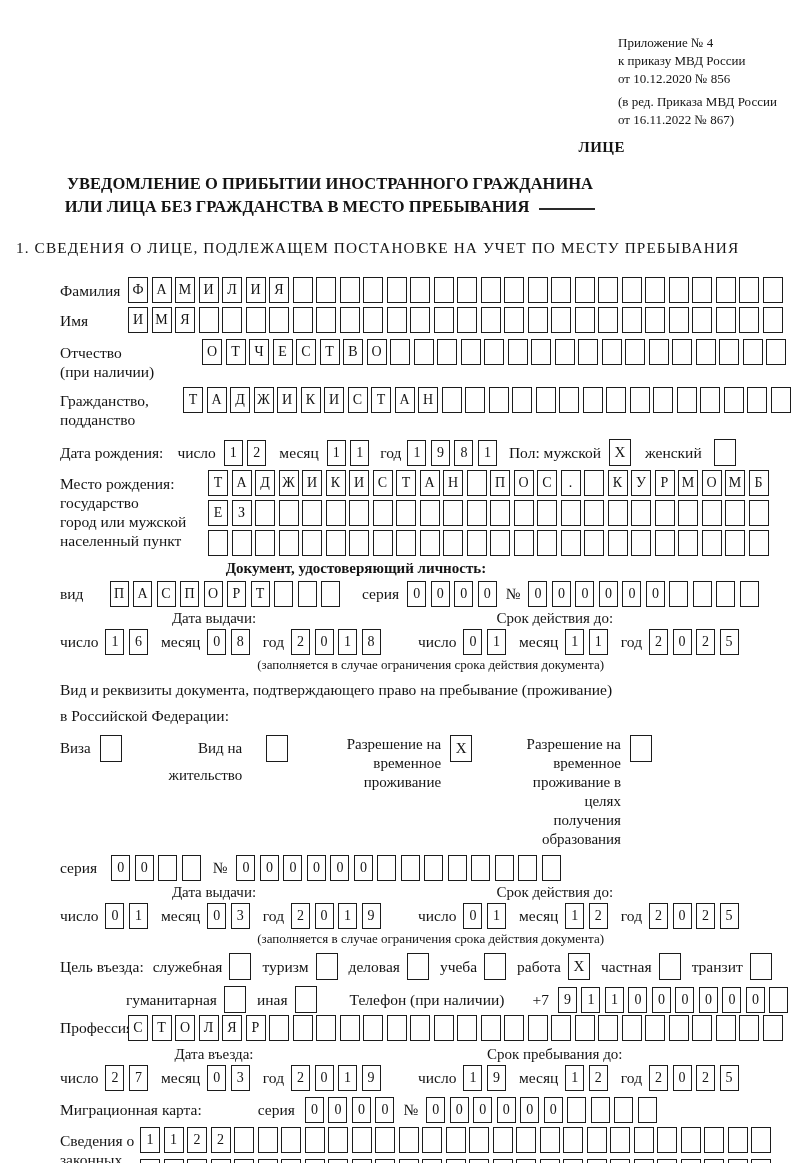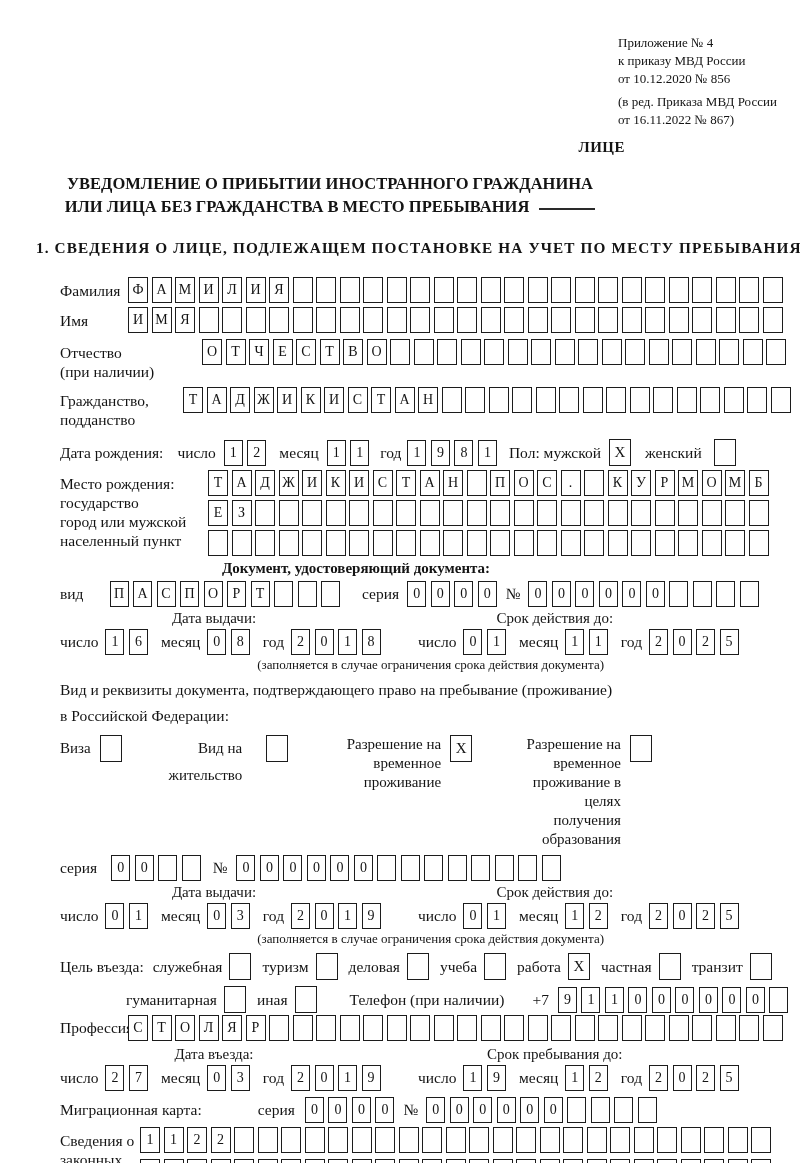--- a/index.html
+++ b/index.html
@@ -12,21 +12,21 @@
   .page { width:660px; height:1163px; padding-top:34px; position:relative; }
 
   
   .annex { margin-left:618px; font-size:13px; line-height:18px; white-space:nowrap; }
   .annex .gap { height:5px; }
   .forma { text-align:right; margin:10px 35px 0 0; font-weight:bold; font-size:15px; letter-spacing:.5px; }
 
   
   .title { text-align:center; margin-top:16px; font-weight:bold; font-size:16.5px; line-height:23px; }
   .title-underline { display:inline-block; width:56px; border-bottom:2.2px solid #2a2a2a; margin-left:10px; transform:translateY(-2px); }
-  .sec-heading { margin:21px 6px 0 36px; font-weight:bold; font-size:15.3px; letter-spacing:1.1px; white-space:nowrap; }
+  .sec-heading { margin:21px 6px 0 16px; font-weight:normal; font-size:15.3px; letter-spacing:1.1px; white-space:nowrap; }
 
   .content { margin-left:60px; margin-right:8px; }
 
   
   .boxes { display:inline-flex; gap:3.5px; flex-wrap:nowrap; }
   .boxes.wide { gap:4.5px; }
   .cell {
     display:inline-flex; align-items:center; justify-content:center;
     width:20px; height:26px; flex:0 0 20px;
     border:1.6px solid #1c1c1c; background:#fff;
@@ -347,21 +347,21 @@
             <span class="cell"></span>
             <span class="cell"></span>
             <span class="cell"></span>
             <span class="cell"></span>
             <span class="cell"></span>
             <span class="cell"></span>
           </span>
       </span>
     </div>
 
-    <div class="doc-heading">Документ, удостоверяющий документа:</div>
+    <div class="doc-heading">Документ, удостоверяющий личность:</div>
 
     <div class="row mt4" style="align-items:center;">
       <span class="lab">вид</span>
       <span class="boxes wide" style="margin-left:26px;">
           <span class="cell">П</span>
           <span class="cell">А</span>
           <span class="cell">С</span>
           <span class="cell">П</span>
           <span class="cell">О</span>
           <span class="cell">Р</span>

